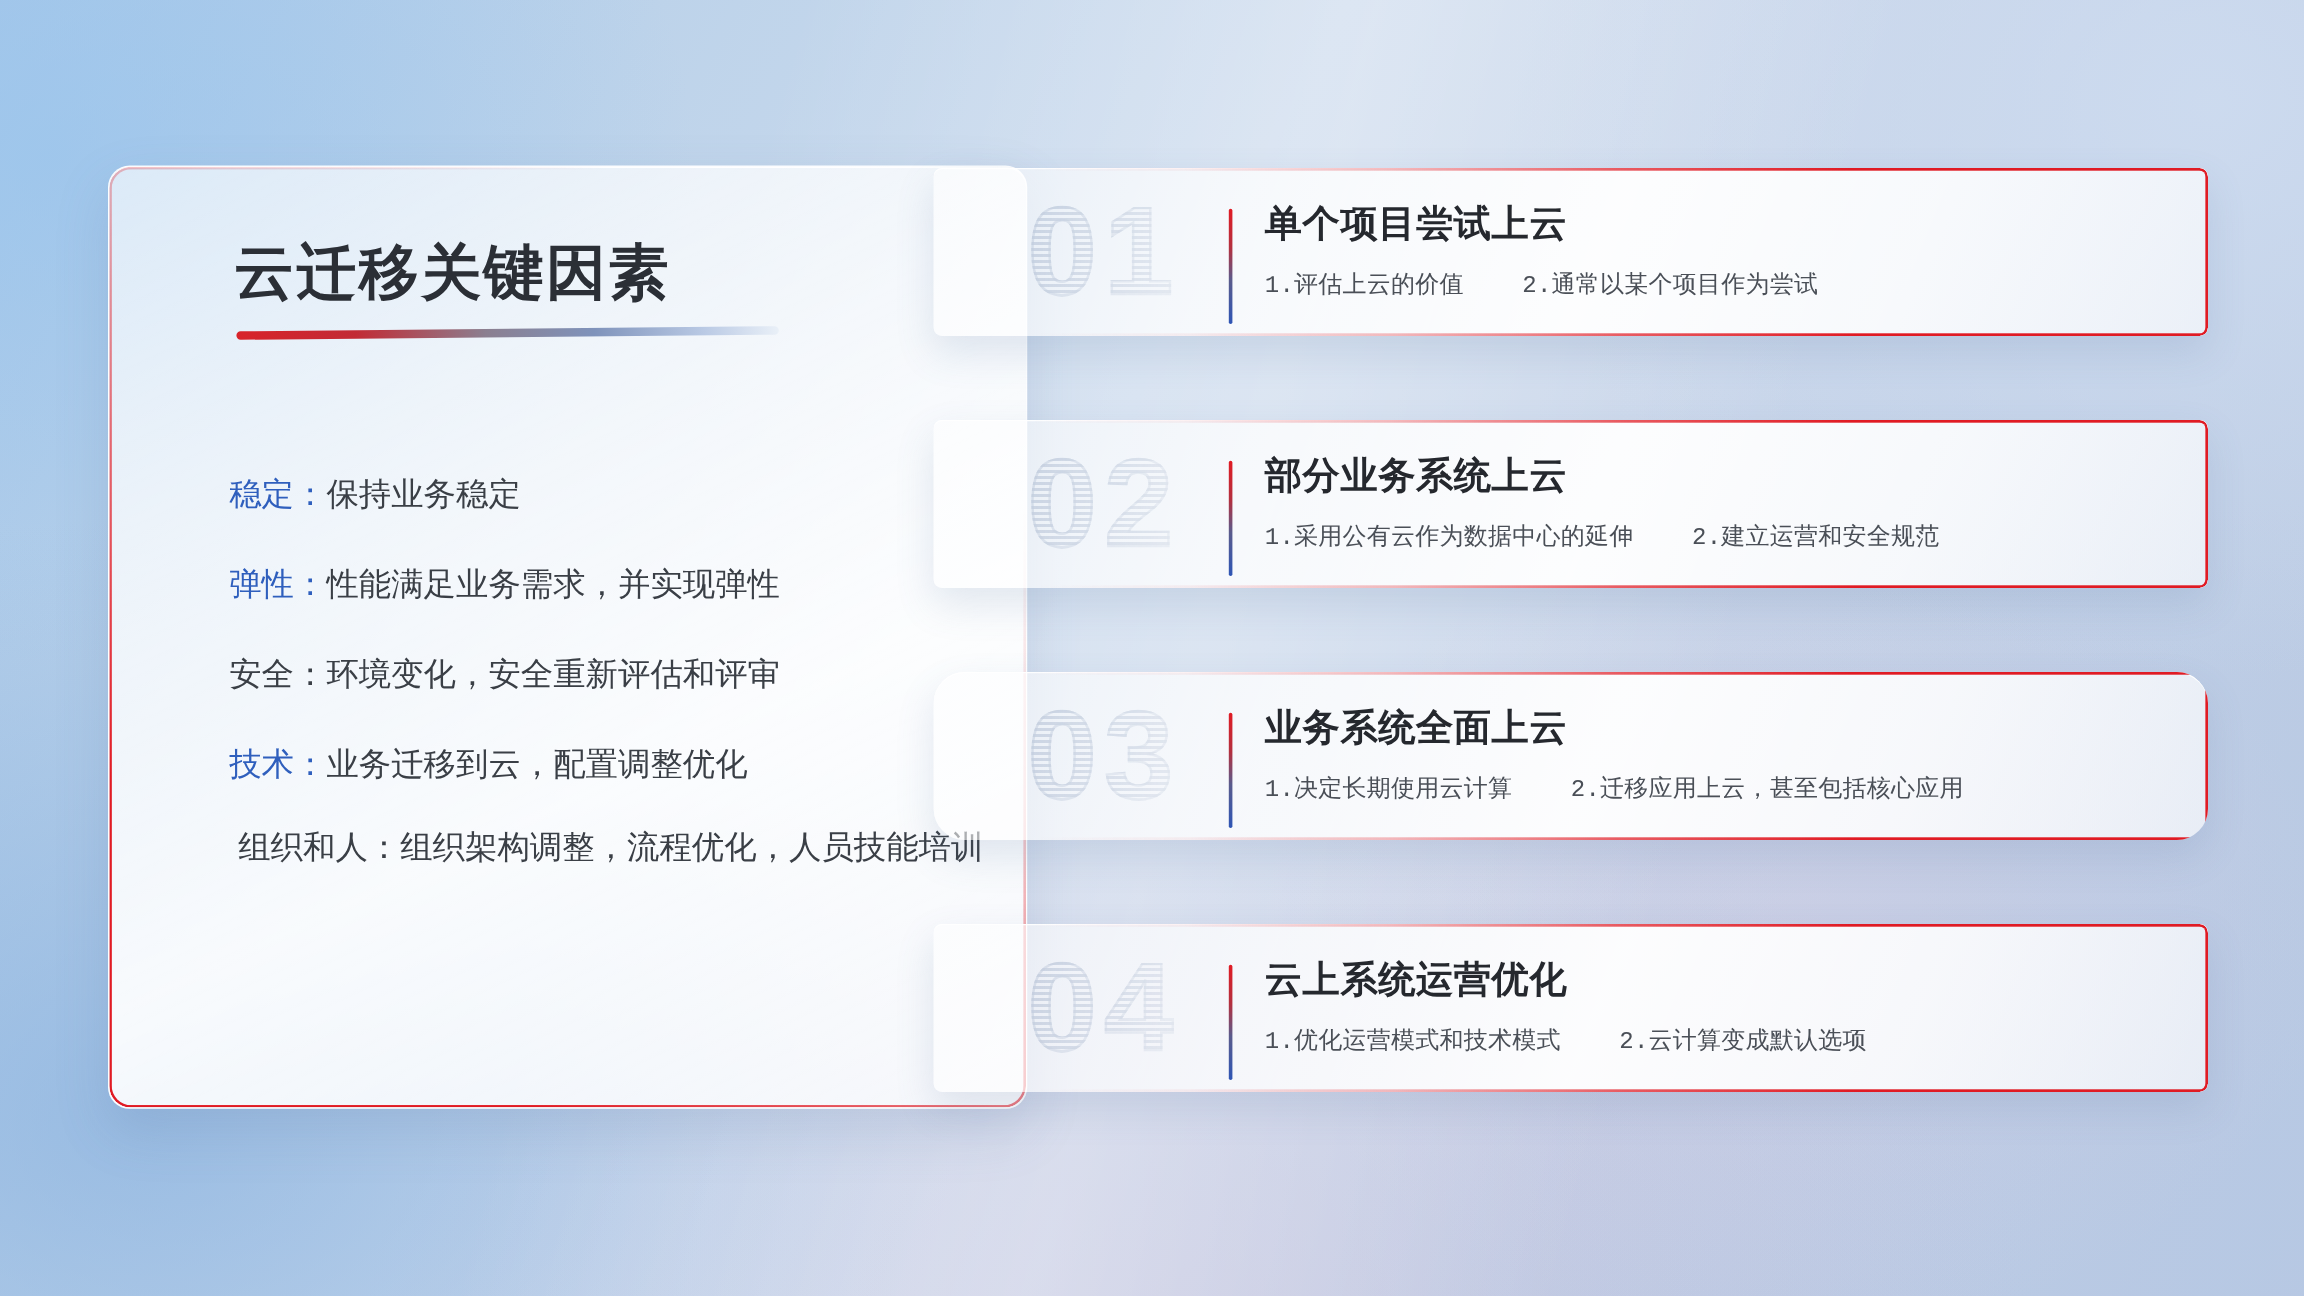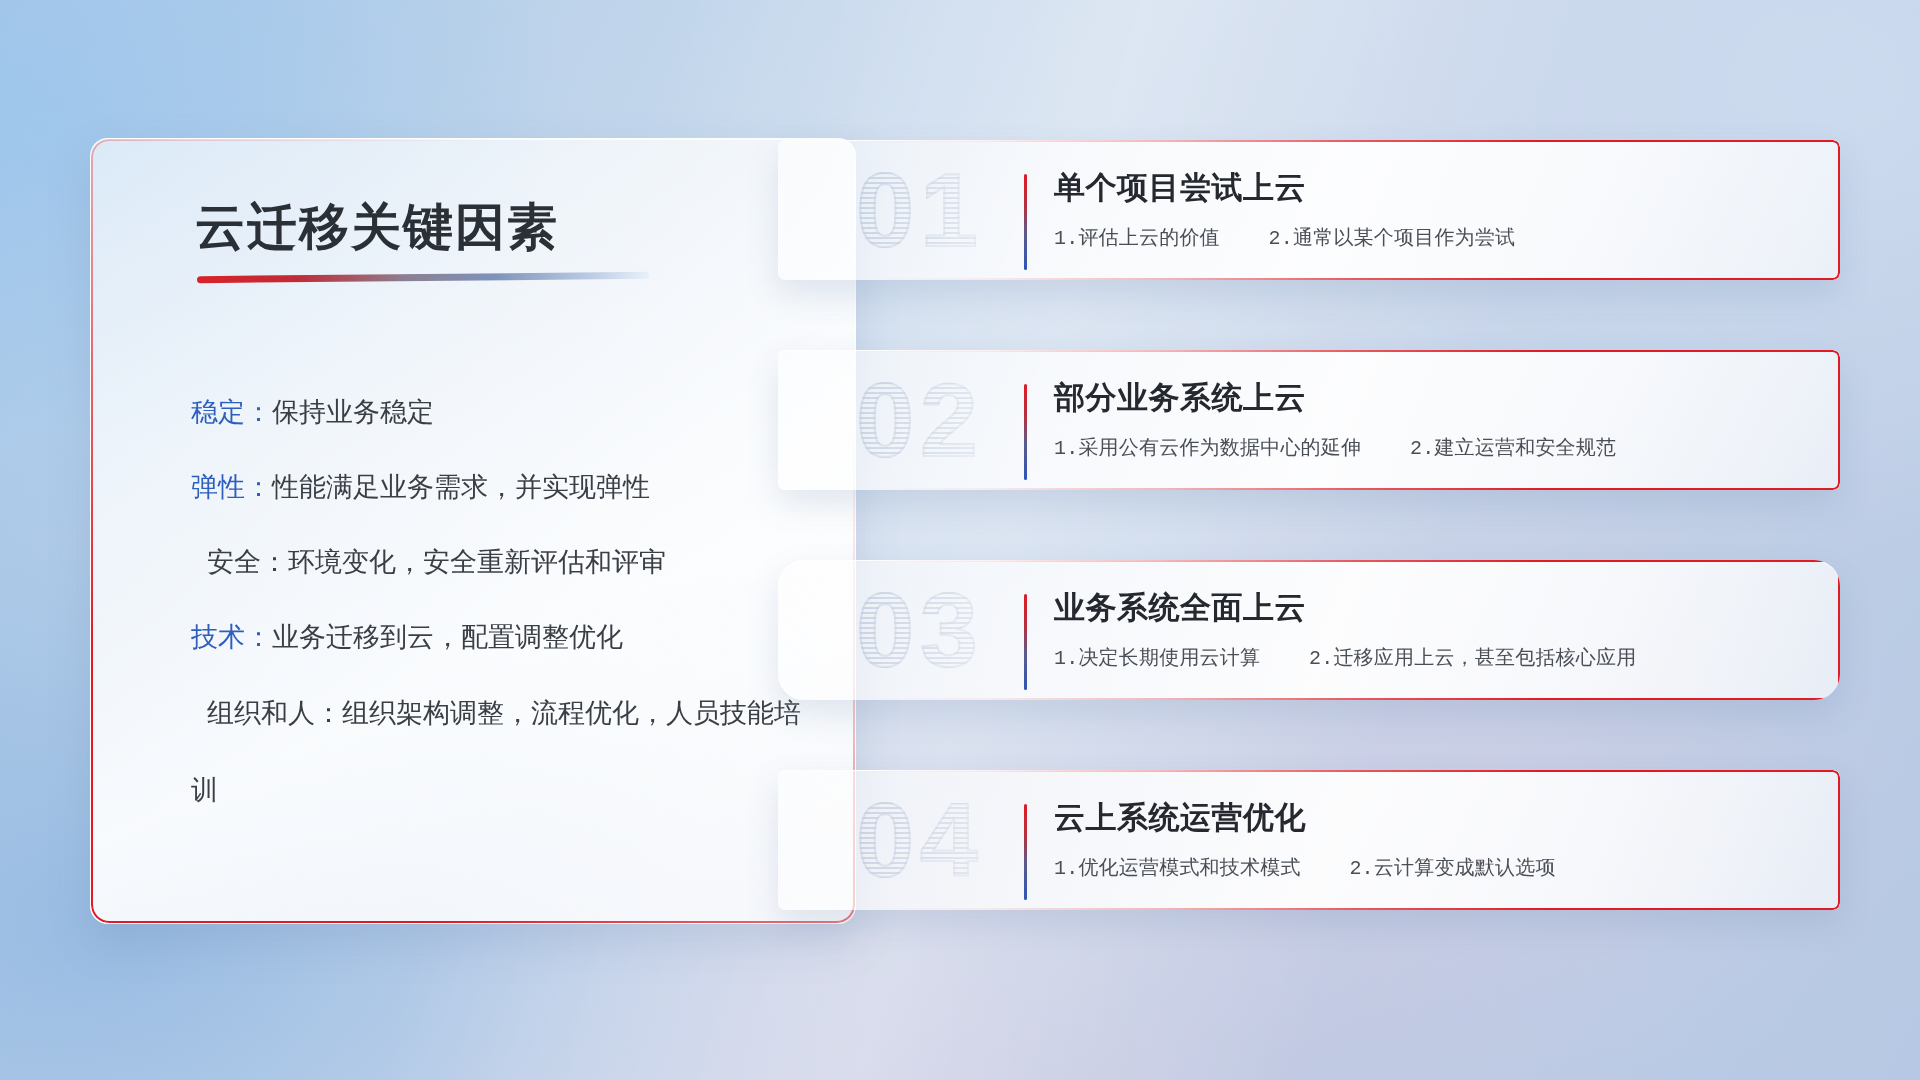--- a/index.html
+++ b/index.html
@@ -111,27 +111,28 @@
     right: 28px;
   }
   .left-row {
     font-size: 27px;
     line-height: 75px;
     color: #3a3f46;
     white-space: nowrap;
   }
   .left-row.wrapline {
     white-space: normal;
-    line-height: 77px;
+    line-height: 62px;
+    text-align: center;
   }
   .left-key {
     color: #2f5fbd;
     font-weight: 400;
   }
-  .left-key.plain { color: #3a3f46; margin-left: 16px; }
+  .left-key.plain { color: #3a3f46; }
   .left-val { color: #3a3f46; }
 
   
   .card {
     position: absolute;
     left: 778px;
     width: 1062px;
     height: 140px;
     border-radius: 7px;
     background: linear-gradient(112deg,

